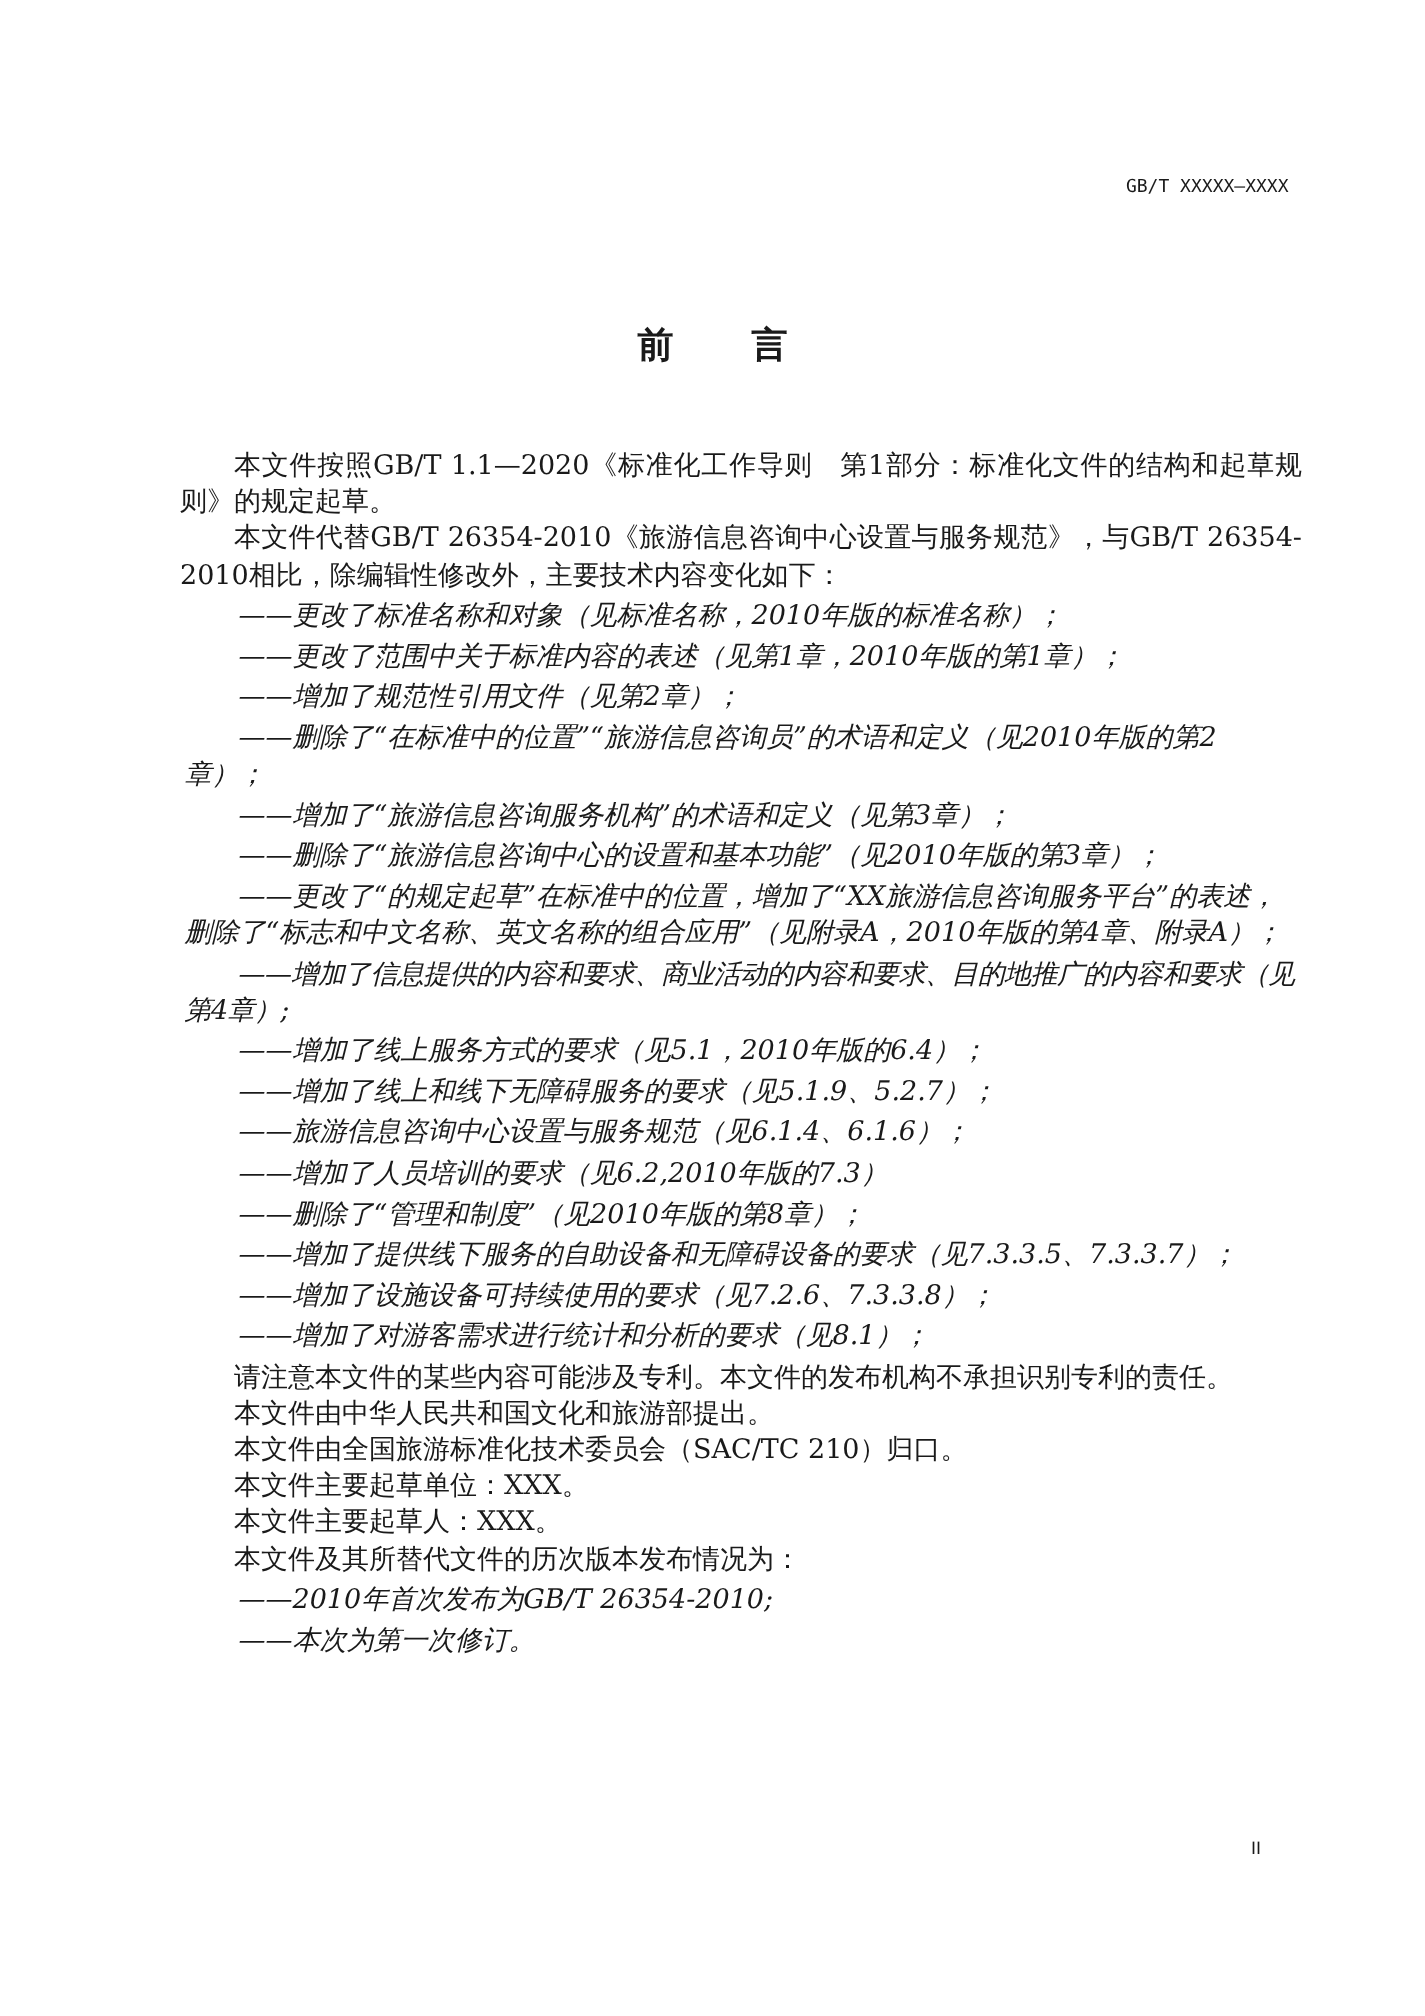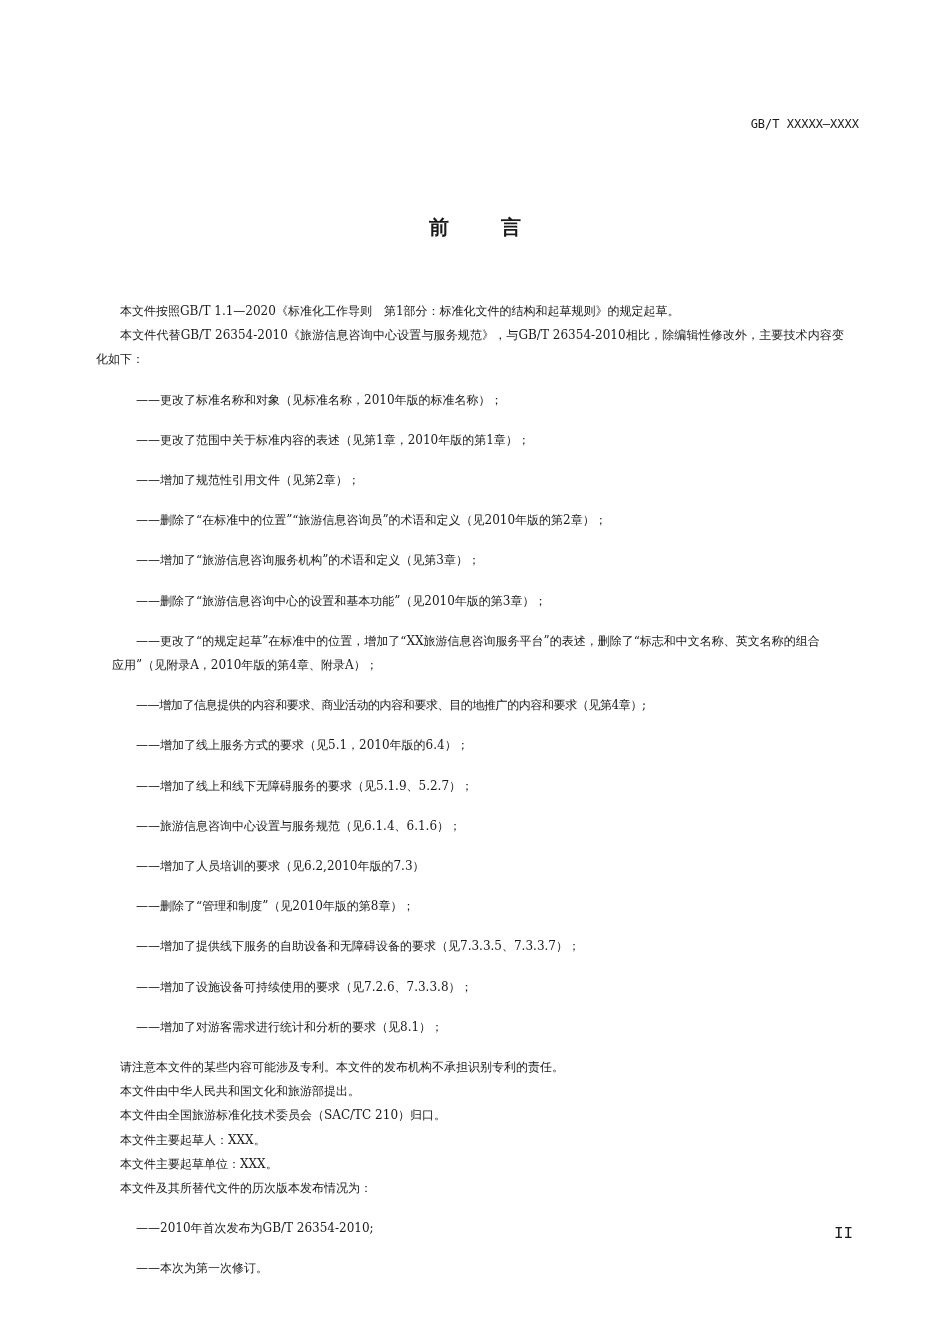--- a/index.html
+++ b/index.html
@@ -1,28 +1,28 @@
 <!DOCTYPE html>
 <html><head>
   <meta charset="utf-8">
   <style>
     html, body { margin: 0; padding: 0; background: #ffffff; }
     body { width: 950px; height: 1344px; position: relative; overflow: hidden;
            font-family: "DejaVu Serif", "Liberation Serif", serif; color: #1a1a1a; }
     .header-code { position: absolute; top: 117px; right: 91px; font-size: 12px;
                    font-family: "DejaVu Sans Mono", "Liberation Mono", monospace; letter-spacing: 0px; }
     .title { position: absolute; top: 214px; left: 0; width: 950px; text-align: center;
-             font-family: "DejaVu Sans", "Liberation Sans", sans-serif; font-size: 20px; font-weight: bold; }
+             font-family: "DejaVu Sans", "Liberation Sans", sans-serif; font-size: 24px; font-weight: bold; }
     .title span { display: inline-block; }
     .title .gap { width: 52px; }
-    .body { position: absolute; top: 299px; left: 96px; width: 748px; font-size: 12px; line-height: 24.2px; }
+    .body { position: absolute; top: 299px; left: 120px; width: 748px; font-size: 18px; line-height: 24.2px; }
     .p { margin: 0; text-indent: 2em; text-align: justify; }
-    .li { margin: 16px; text-indent: 2em; }
-    .footer-page { position: absolute; top: 1225px; left: 834px; font-size: 16px;
-                   font-family: Liberation Mono, monospace; }
+    .li { margin: 3px; text-indent: 2em; font-style: italic; }
+    .footer-page { position: absolute; top: 1225px; left: 834px; font-size: 12px;
+                   font-family: Liberation Sans, sans-serif; }
   </style>
 </head>
 <body>
 
 <div class="header-code">GB/T XXXXX—XXXX</div>
 
 <div class="title">
   <span>前</span><span class="gap"></span><span>言</span>
 </div>
 
@@ -43,21 +43,21 @@
   <p class="li">——旅游信息咨询中心设置与服务规范（见6.1.4、6.1.6）；</p>
   <p class="li">——增加了人员培训的要求（见6.2,2010年版的7.3）</p>
   <p class="li">——删除了“管理和制度”（见2010年版的第8章）；</p>
   <p class="li">——增加了提供线下服务的自助设备和无障碍设备的要求（见7.3.3.5、7.3.3.7）；</p>
   <p class="li">——增加了设施设备可持续使用的要求（见7.2.6、7.3.3.8）；</p>
   <p class="li">——增加了对游客需求进行统计和分析的要求（见8.1）；</p>
 
   <p class="p">请注意本文件的某些内容可能涉及专利。本文件的发布机构不承担识别专利的责任。</p>
   <p class="p">本文件由中华人民共和国文化和旅游部提出。</p>
   <p class="p">本文件由全国旅游标准化技术委员会（SAC/TC 210）归口。</p>
+  <p class="p">本文件主要起草单位：XXX。</p>
   <p class="p">本文件主要起草人：XXX。</p>
-  <p class="p">本文件主要起草单位：XXX。</p>
   <p class="p">本文件及其所替代文件的历次版本发布情况为：</p>
 
   <p class="li">——2010年首次发布为GB/T 26354-2010;</p>
   <p class="li">——本次为第一次修订。</p>
 </div>
 
 <div class="footer-page">II</div>
 
 </body></html>

